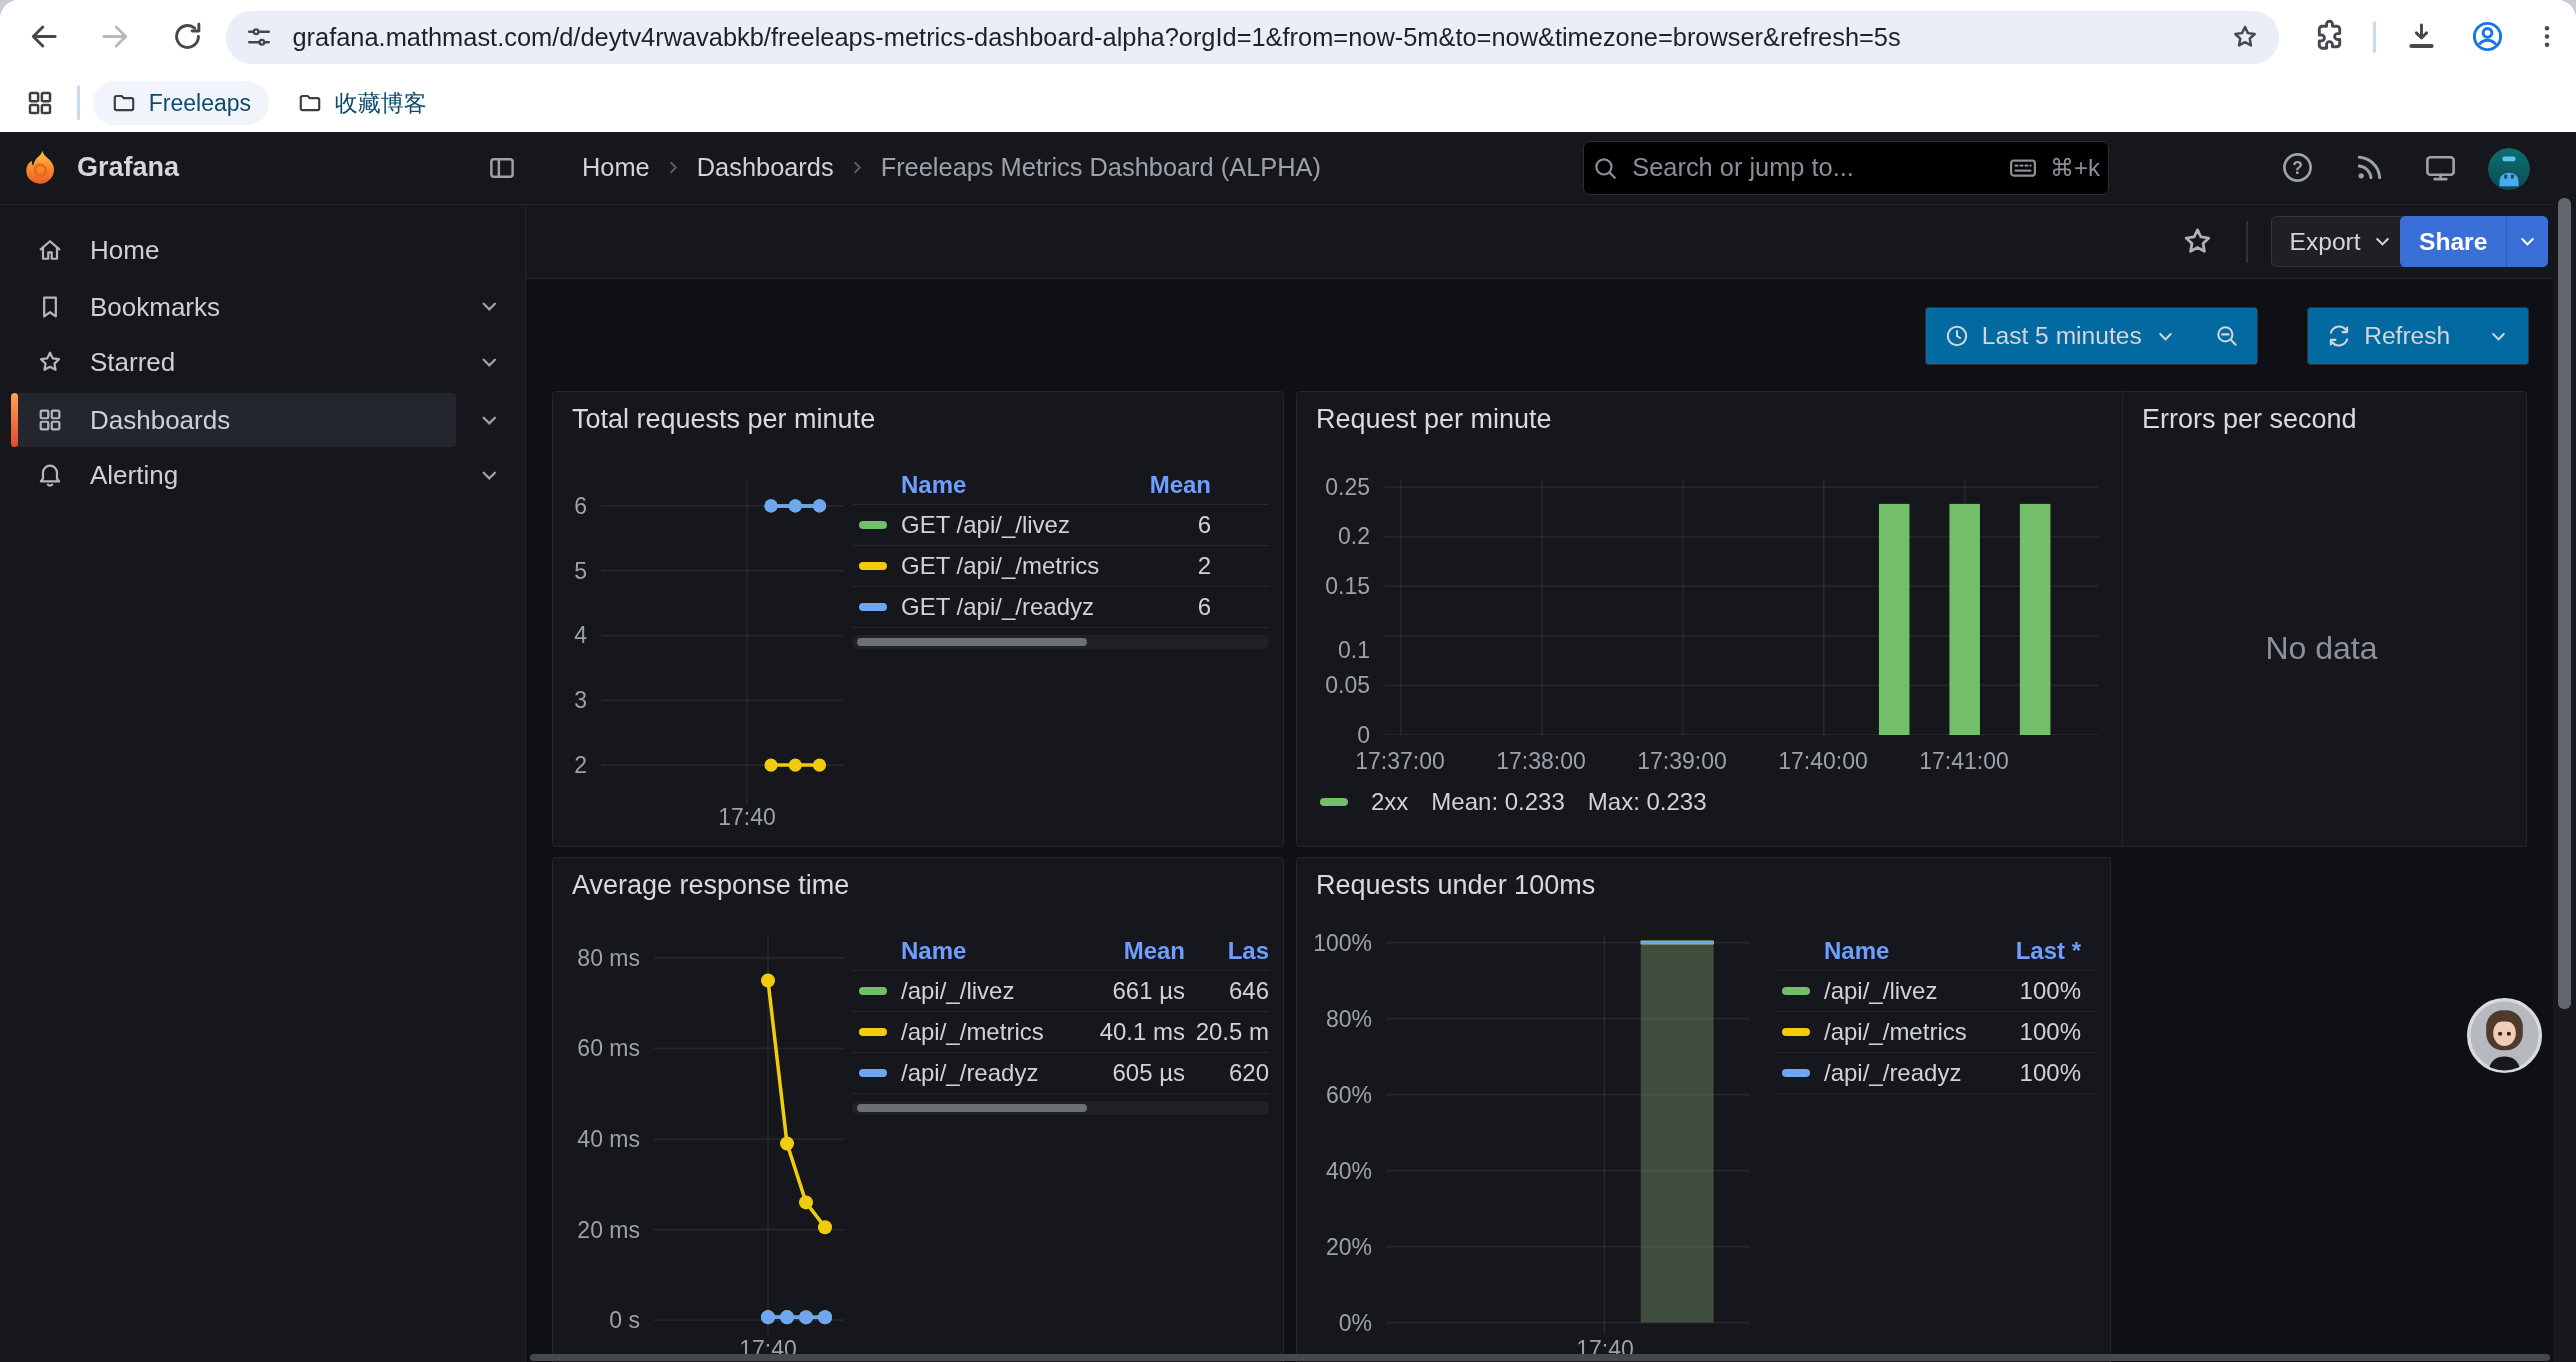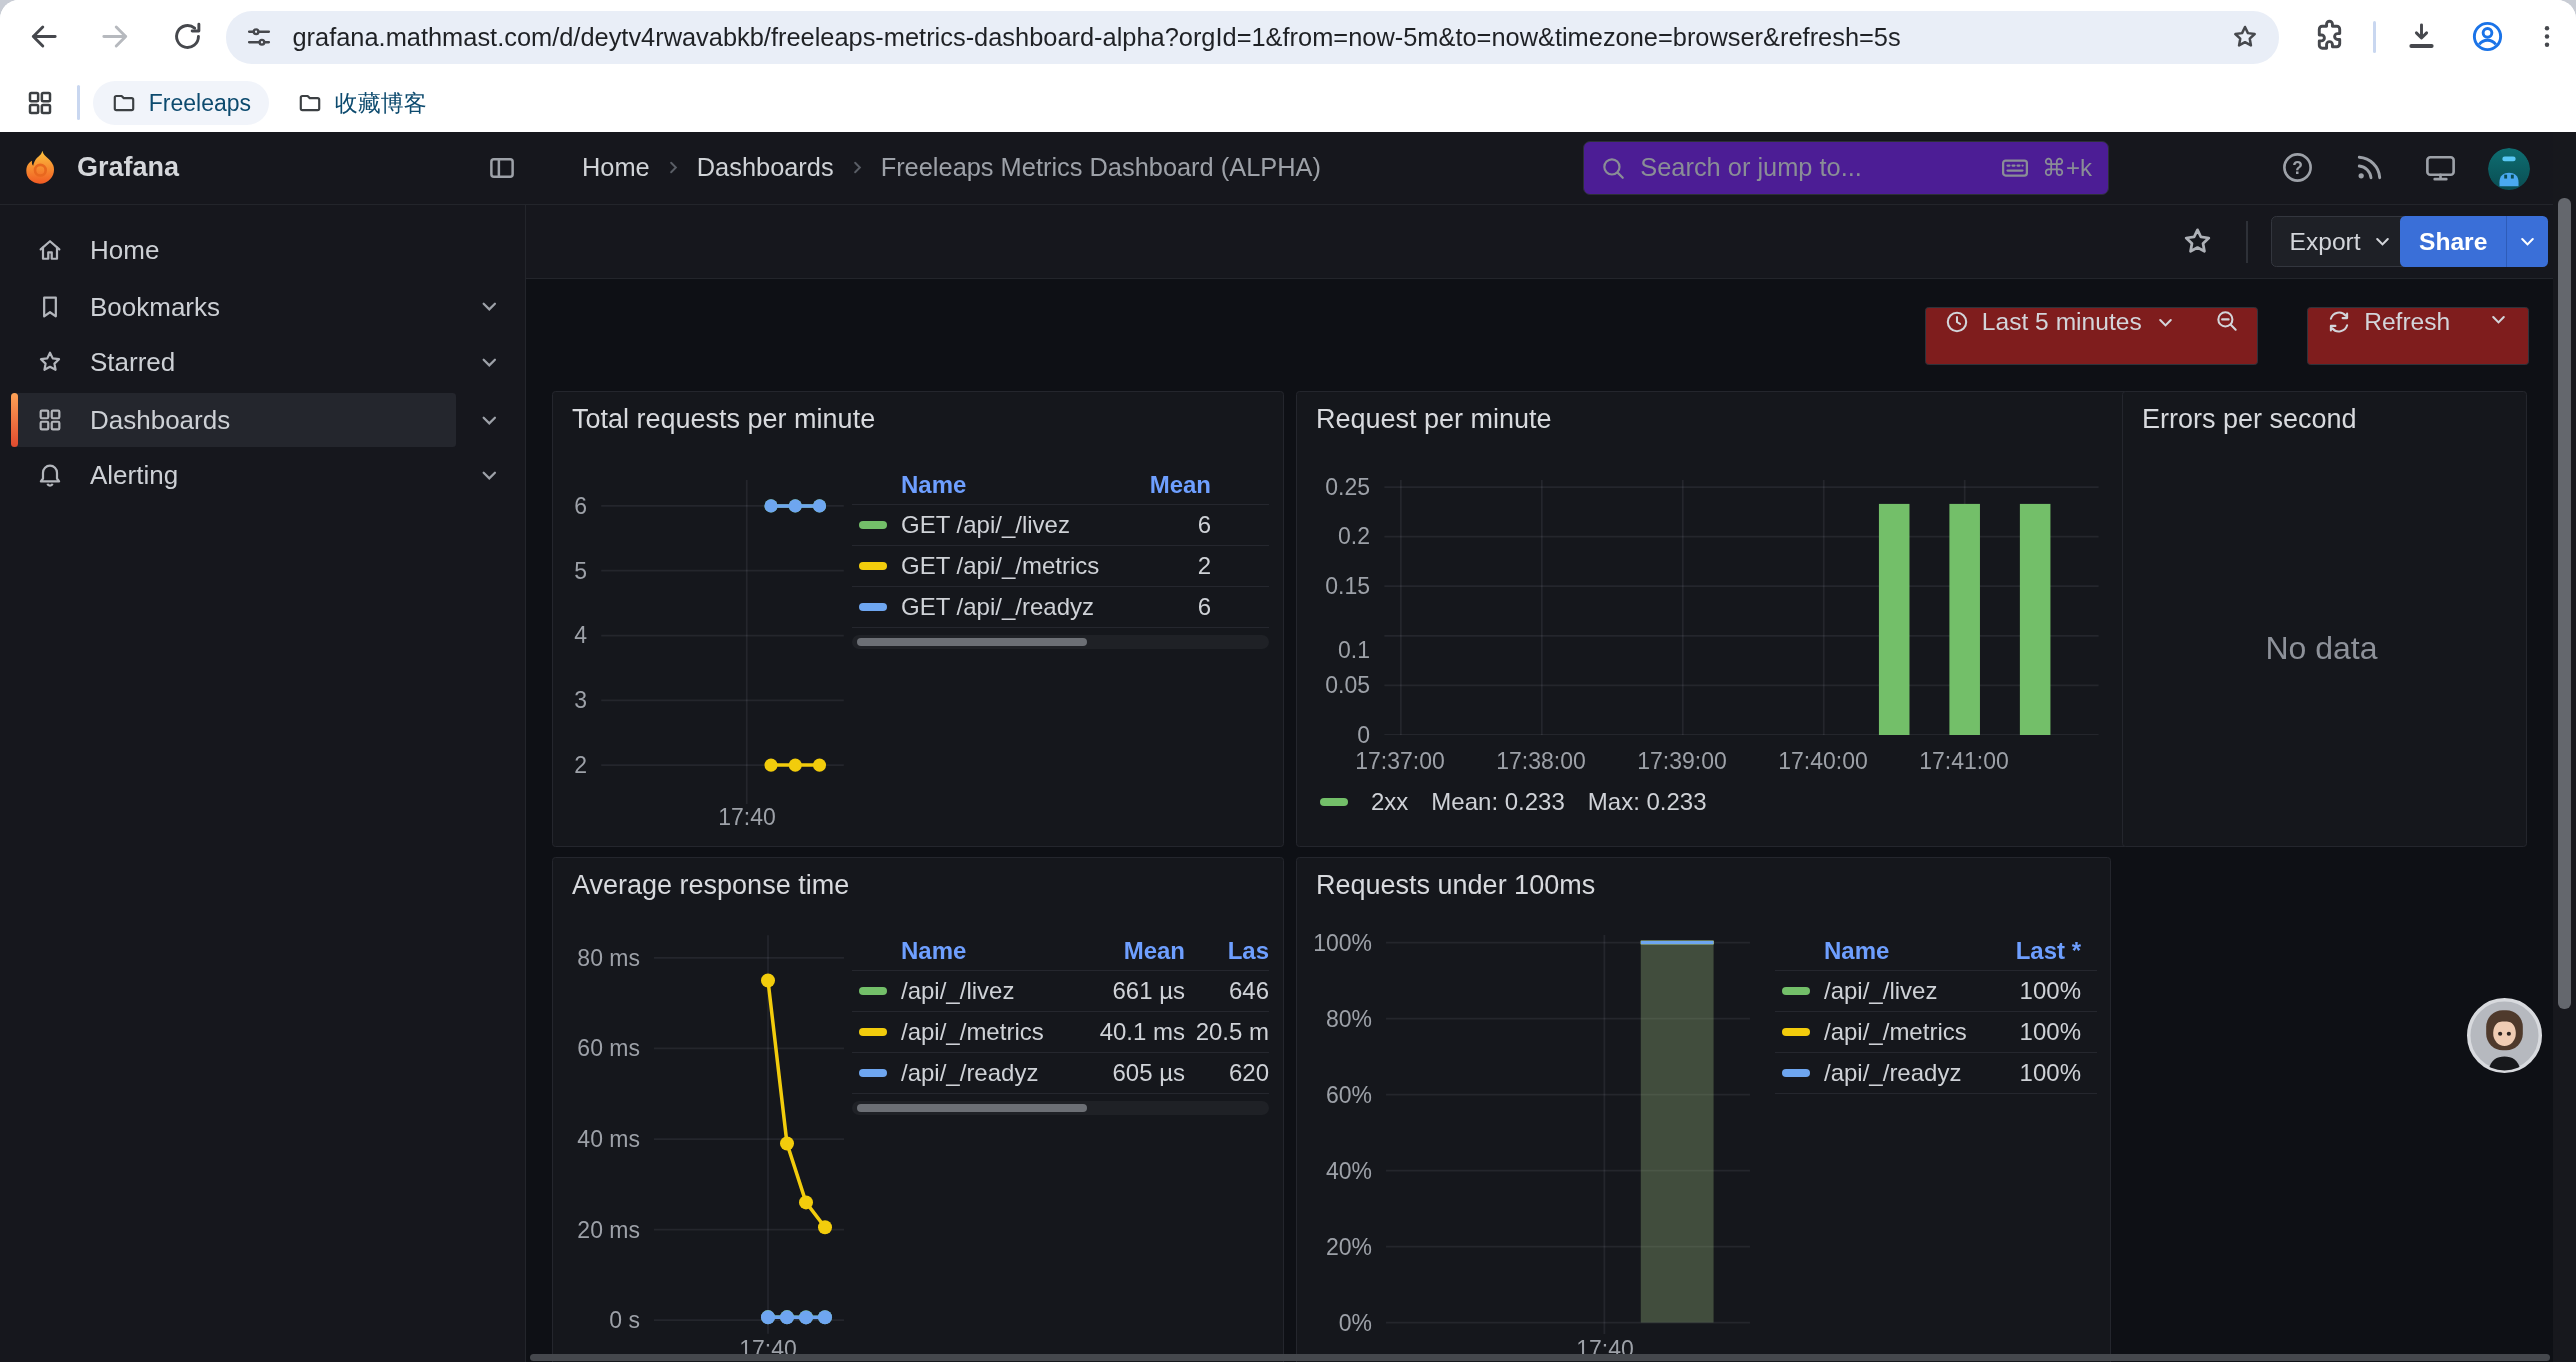--- a/index.html
+++ b/index.html
@@ -19,21 +19,21 @@
   
   .app{position:absolute;left:0;top:132px;right:0;bottom:0;background:#0e1015;overflow:hidden;color:#cdd0d5;}
   .gf-header{position:absolute;left:0;top:0;width:100%;height:73px;background:#16171d;border-bottom:1.8px solid #23252b;}
   .logo{position:absolute;left:21px;top:16px;width:40px;height:40px;}
   .brand{position:absolute;left:77px;top:0;line-height:71px;font-size:27px;font-weight:600;color:#d5d7db;}
   .toggle{position:absolute;left:487px;top:21px;width:30px;height:30px;color:#9da1a8;}
   .crumbs{position:absolute;left:582px;top:0;height:71px;display:flex;align-items:center;gap:14px;font-size:25.4px;}
   .crumb{color:#d0d3d7;white-space:nowrap;}
   .crumb.cur{color:#9da1a8;}
   .csep{width:19px;height:19px;color:#5a5e66;}
-  .searchbox{position:absolute;left:1583px;top:8.8px;width:526px;height:54px;background:#4c1d95;border:1.8px solid #2c2f37;border-radius:7px;display:flex;align-items:center;padding:0 16px;gap:12.3px;color:#8a8e96;}
+  .searchbox{position:absolute;left:1583px;top:8.8px;width:526px;height:54px;background:#000000;border:1.8px solid #2c2f37;border-radius:7px;display:flex;align-items:center;padding:0 8px;gap:12.3px;color:#8a8e96;}
   .searchbox svg{flex:0 0 auto;}
   .searchinput{flex:1;background:transparent;border:none;outline:none;color:#c9ccd2;font-size:25.4px;min-width:0;}
   .searchinput::placeholder{color:#8a8e96;}
   .kbdtxt{font-size:24px;color:#8a8e96;white-space:nowrap;}
   .hicon{position:absolute;top:18.4px;width:35px;height:35px;color:#9da1a8;}
   .gfavatar{position:absolute;left:2488px;top:16px;width:42px;height:42px;border-radius:50%;overflow:hidden;}
   
   .sidebar{position:absolute;left:0;top:73px;width:526px;bottom:0;background:#16171d;border-right:1.8px solid #23252b;}
   .sitem{position:absolute;left:11.4px;width:445px;height:54px;display:flex;align-items:center;gap:26px;padding-left:24.6px;color:#cdd0d5;font-size:26px;border-radius:3.5px;}
   .sitem svg{color:#b3b6bc;flex:0 0 auto;}
@@ -45,21 +45,21 @@
   .star-btn{position:absolute;left:1654px;top:19px;width:35px;height:35px;color:#aeb1b7;}
   .vd{position:absolute;left:1720px;top:16px;width:1.8px;height:42px;background:#2e3138;}
   .btn{display:flex;align-items:center;gap:10.5px;height:51px;background:#1e2026;border:1.8px solid #33363e;border-radius:5.3px;color:#d3d5da;font-size:24.6px;font-weight:500;padding:0 17.5px;}
   .export-btn{position:absolute;left:1745px;top:11.4px;}
   .share-btn{position:absolute;left:1874px;top:11.4px;height:51px;display:flex;border-radius:5.3px;overflow:hidden;background:#3a6fd8;color:#ffffff;font-size:24.6px;font-weight:600;}
   .share-main{display:flex;align-items:center;padding:0 19px;}
   .share-chev{width:42px;display:flex;align-items:center;justify-content:center;border-left:1.8px solid #2e5cb8;}
   .chev18{width:23px;height:23px;}
   
   .timebar{position:absolute;left:1925px;top:175px;height:58px;display:flex;}
-  .tgroup{display:flex;align-items:flex-start;background:#7f1d1d;border:1.8px solid #2f323a;border-radius:3.5px;color:#d3d5da;font-size:24.6px;font-weight:500;}
+  .tgroup{display:flex;align-items:center;background:#0369a1;border:1.8px solid #2f323a;border-radius:3.5px;color:#d3d5da;font-size:24.6px;font-weight:500;}
   .tseg{display:flex;align-items:center;gap:12.3px;padding:0 17.5px;}
   .tdiv{width:1.8px;background:#2f323a;}
   .mleft{margin-left:49px;}
   
   .panel{position:absolute;background:#15171c;border:1.8px solid #24262d;border-radius:3.5px;}
   .p1{left:552px;top:259px;width:732px;height:456px;}
   .p2{left:1296px;top:259px;width:844px;height:456px;}
   .p3{left:2122px;top:259px;width:405px;height:456px;}
   .p4{left:552px;top:725px;width:732px;height:544px;}
   .p5{left:1296px;top:725px;width:815px;height:544px;}

